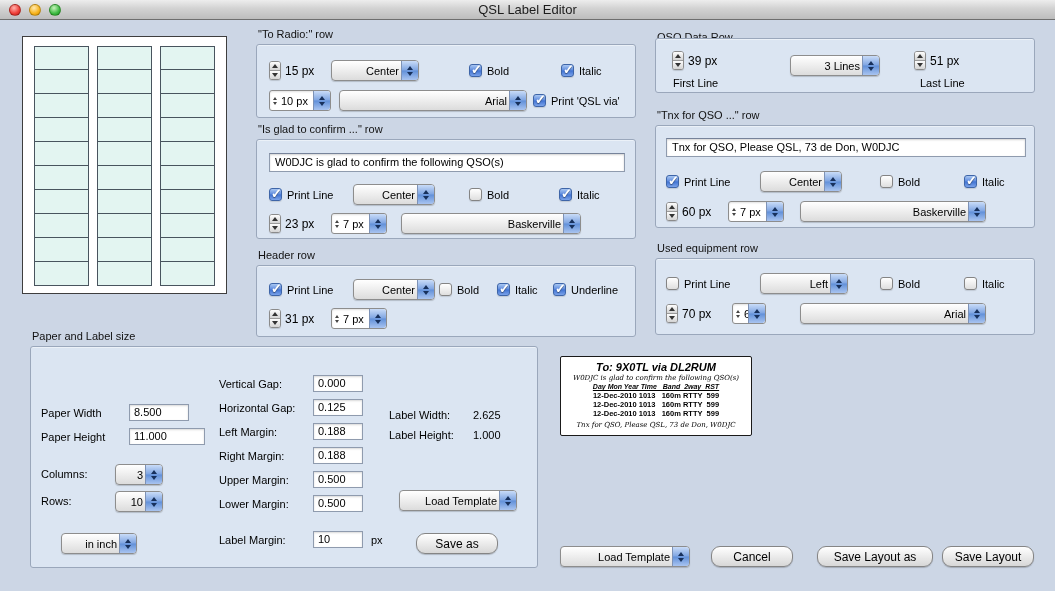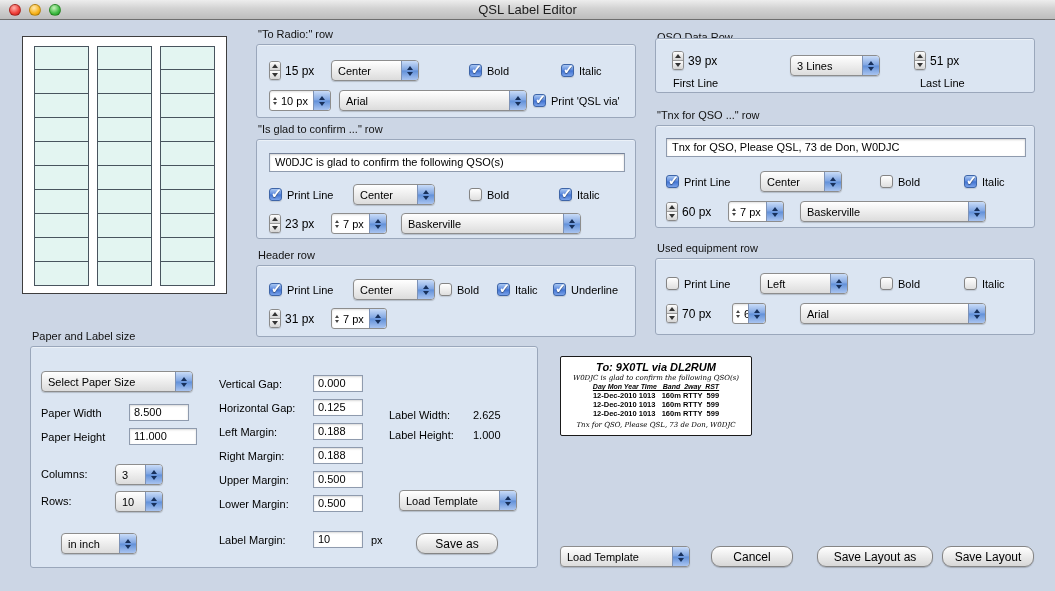--- a/index.html
+++ b/index.html
@@ -49,21 +49,21 @@
   .s-half:first-child { border-bottom:1px solid #9a9a9a; }
   .tri-up { width:0; height:0; border-left:3px solid transparent; border-right:3px solid transparent; border-bottom:4px solid #333; }
   .tri-dn { width:0; height:0; border-left:3px solid transparent; border-right:3px solid transparent; border-top:4px solid #333; }
   .popup {
     position:absolute; height:21px;
     border:1px solid #8d8d8d; border-radius:4px;
     background: linear-gradient(#ffffff,#dcdcdc);
     box-shadow:0 1px 1px rgba(0,0,0,.18);
     display:flex; align-items:center; font-size:11px;
   }
-  .popup-label { flex:1; text-align:left; padding:0 2px 0 6px; white-space:nowrap; overflow:hidden; }
+  .popup-label { flex:1; text-align:right; padding:0 2px 0 6px; white-space:nowrap; overflow:hidden; }
   .popup-cap {
     width:17px; align-self:stretch; flex:0 0 auto;
     border-left:1px solid #7d92b6; border-radius:0 3px 3px 0;
     background: linear-gradient(#c9dcf8, #7fa5e2 48%, #6190d9 52%, #a9c4f0);
     display:flex; flex-direction:column; align-items:center; justify-content:center; gap:2px;
   }
   .pu { width:0; height:0; border-left:3px solid transparent; border-right:3px solid transparent; border-bottom:4px solid #17305c; }
   .pd { width:0; height:0; border-left:3px solid transparent; border-right:3px solid transparent; border-top:4px solid #17305c; }
   .combo {
     position:absolute; height:21px;
@@ -473,31 +473,24 @@
     <span class="popup-label">Arial</span>
     <span class="popup-cap">
         <i class="pu"></i>
         <i class="pd"></i>
       </span>
   </span>
 </div>
 
 <div class="group-title" style="left:32px;top:330px">Paper and Label size</div>
 <div class="group-box" style="left:30px;top:346px;width:508px;height:222px">
-  <span class="popup" style="left:10px;top:24px;width:152px">
-    <span class="popup-label">Select Paper Size</span>
-    <span class="popup-cap">
-        <i class="pu"></i>
-        <i class="pd"></i>
-      </span>
-  </span>
   <span class="lbl" style="left:10px;top:60px">Paper Width</span>
   <span class="nfield" style="left:98px;top:57px;width:60px">8.500</span>
   <span class="lbl" style="left:10px;top:84px">Paper Height</span>
-  <span class="nfield" style="left:98px;top:81px;width:68px">11.000</span>
+  <span class="nfield" style="left:98px;top:81px;width:76px">11.000</span>
   <span class="lbl" style="left:10px;top:121px">Columns:</span>
   <span class="popup" style="left:84px;top:117px;width:48px">
     <span class="popup-label">3</span>
     <span class="popup-cap">
         <i class="pu"></i>
         <i class="pd"></i>
       </span>
   </span>
   <span class="lbl" style="left:10px;top:148px">Rows:</span>
   <span class="popup" style="left:84px;top:144px;width:48px">

